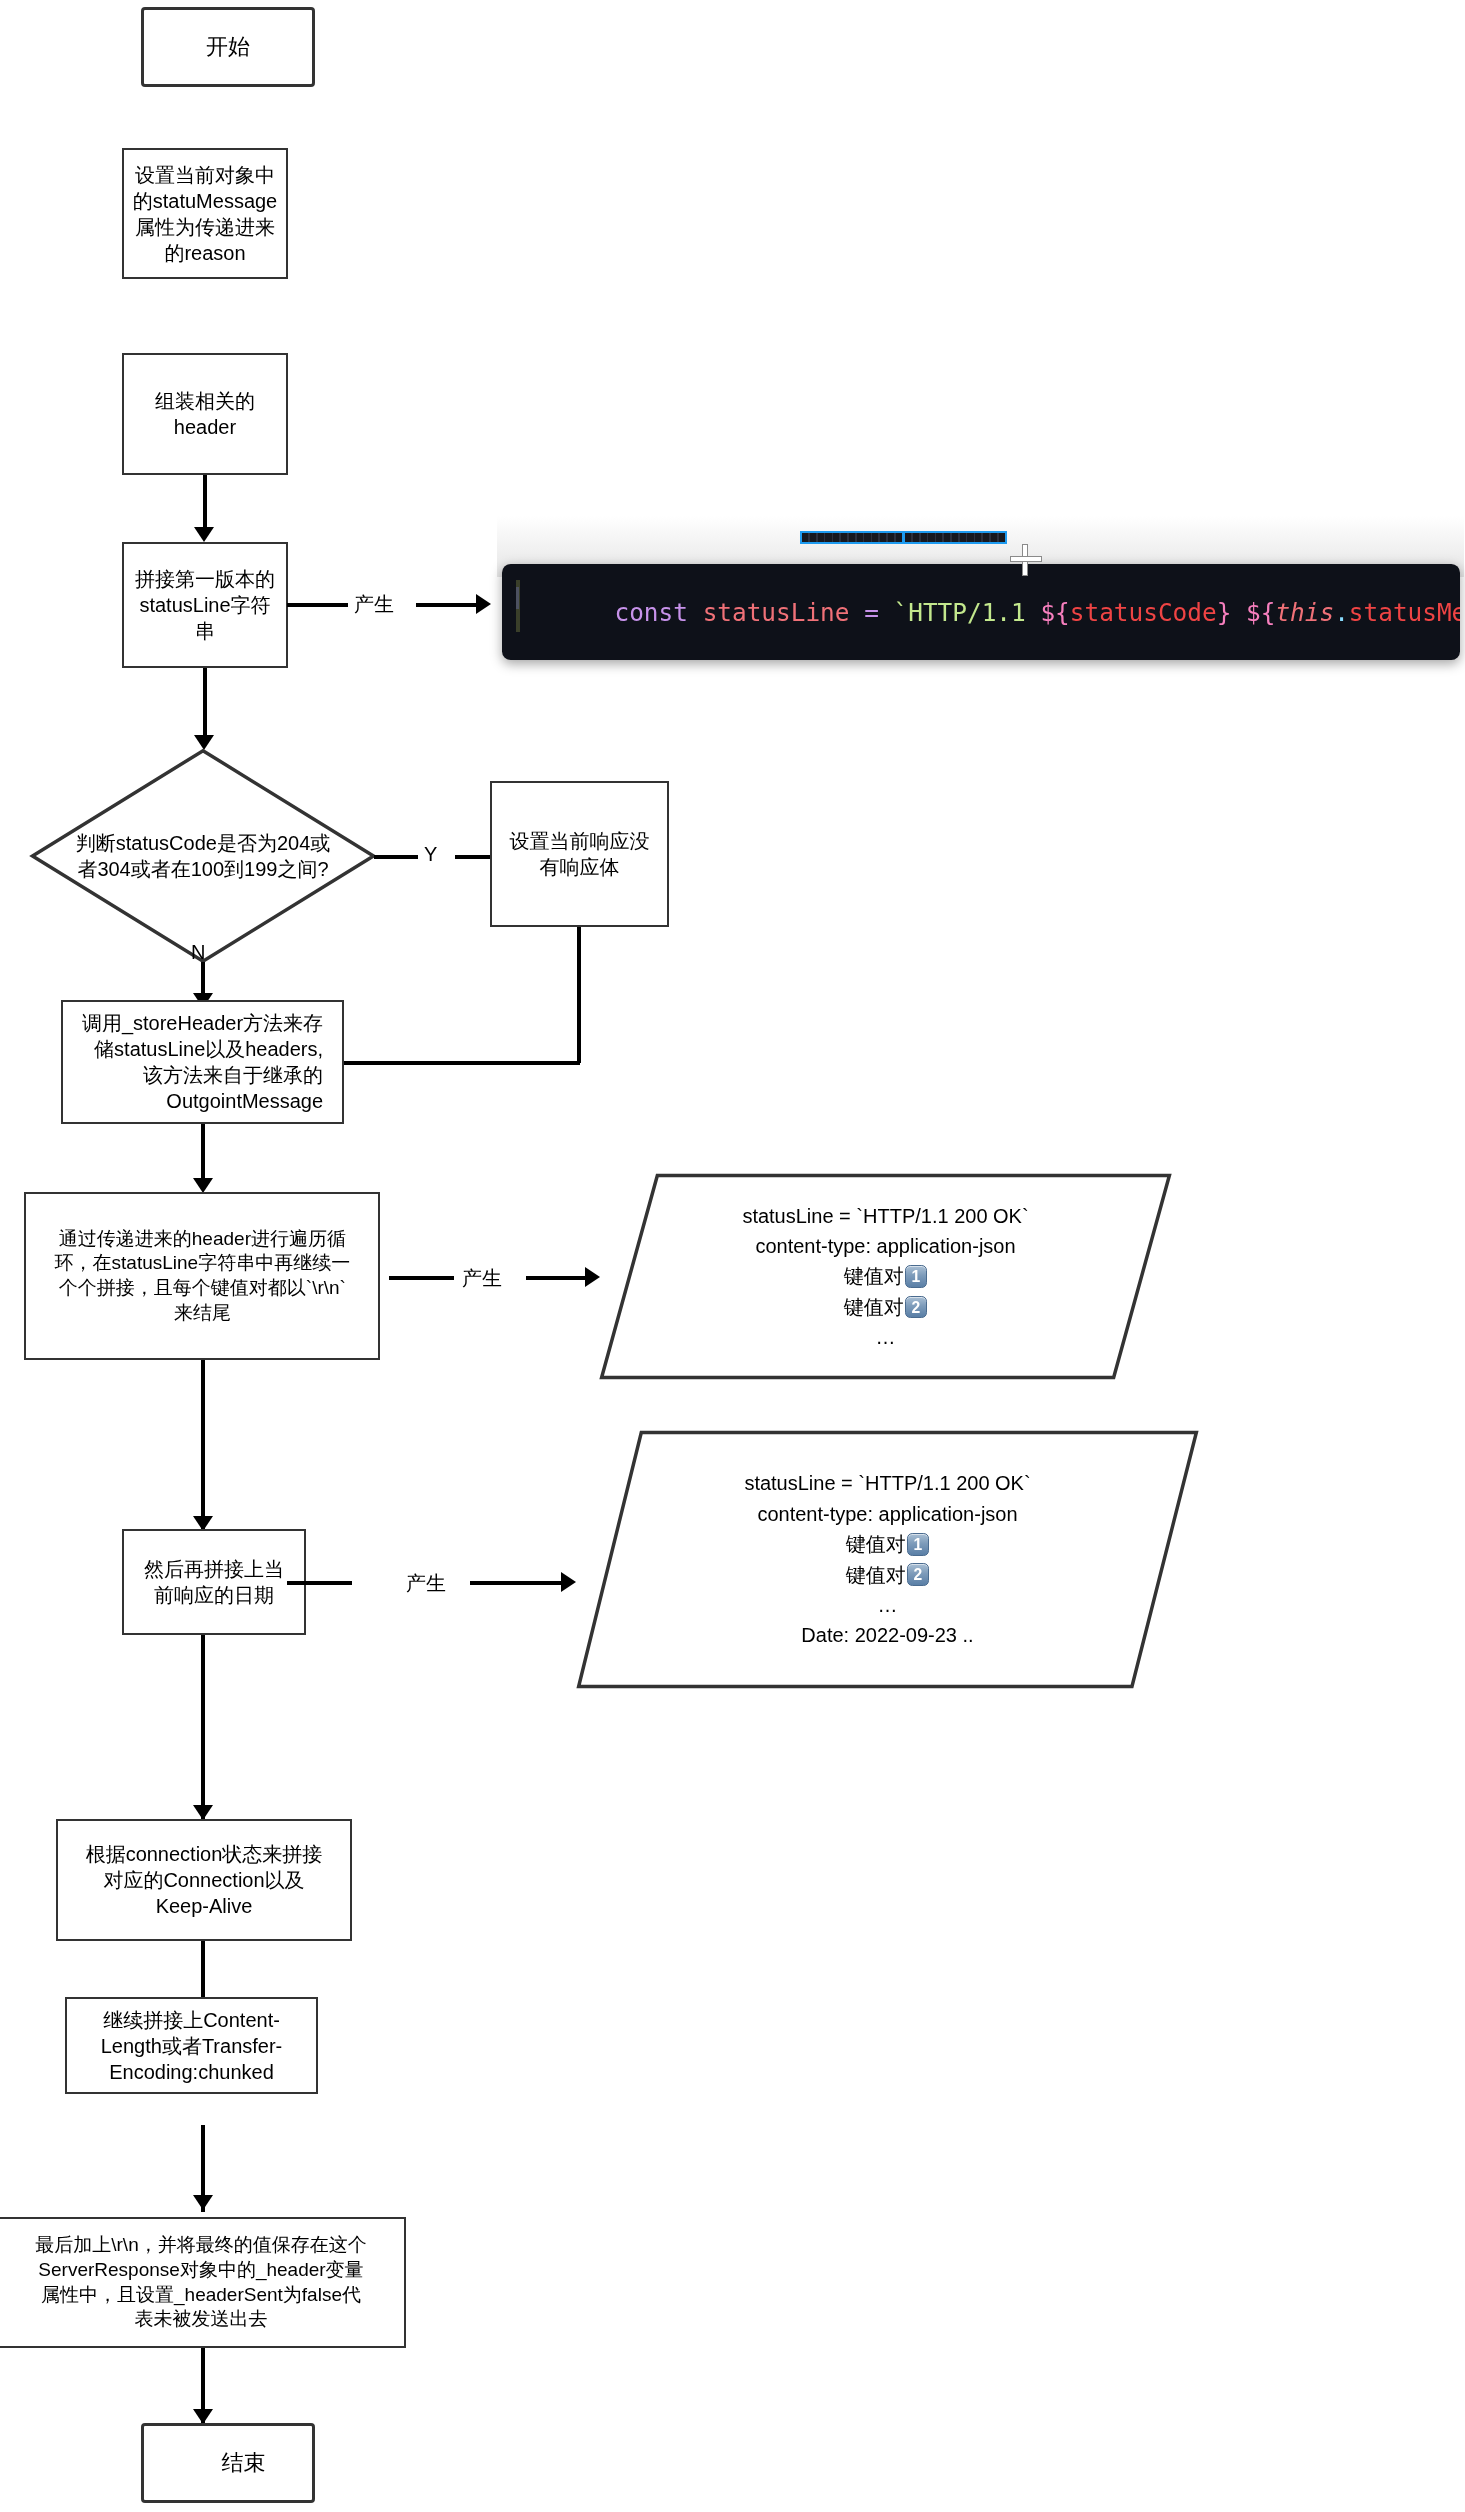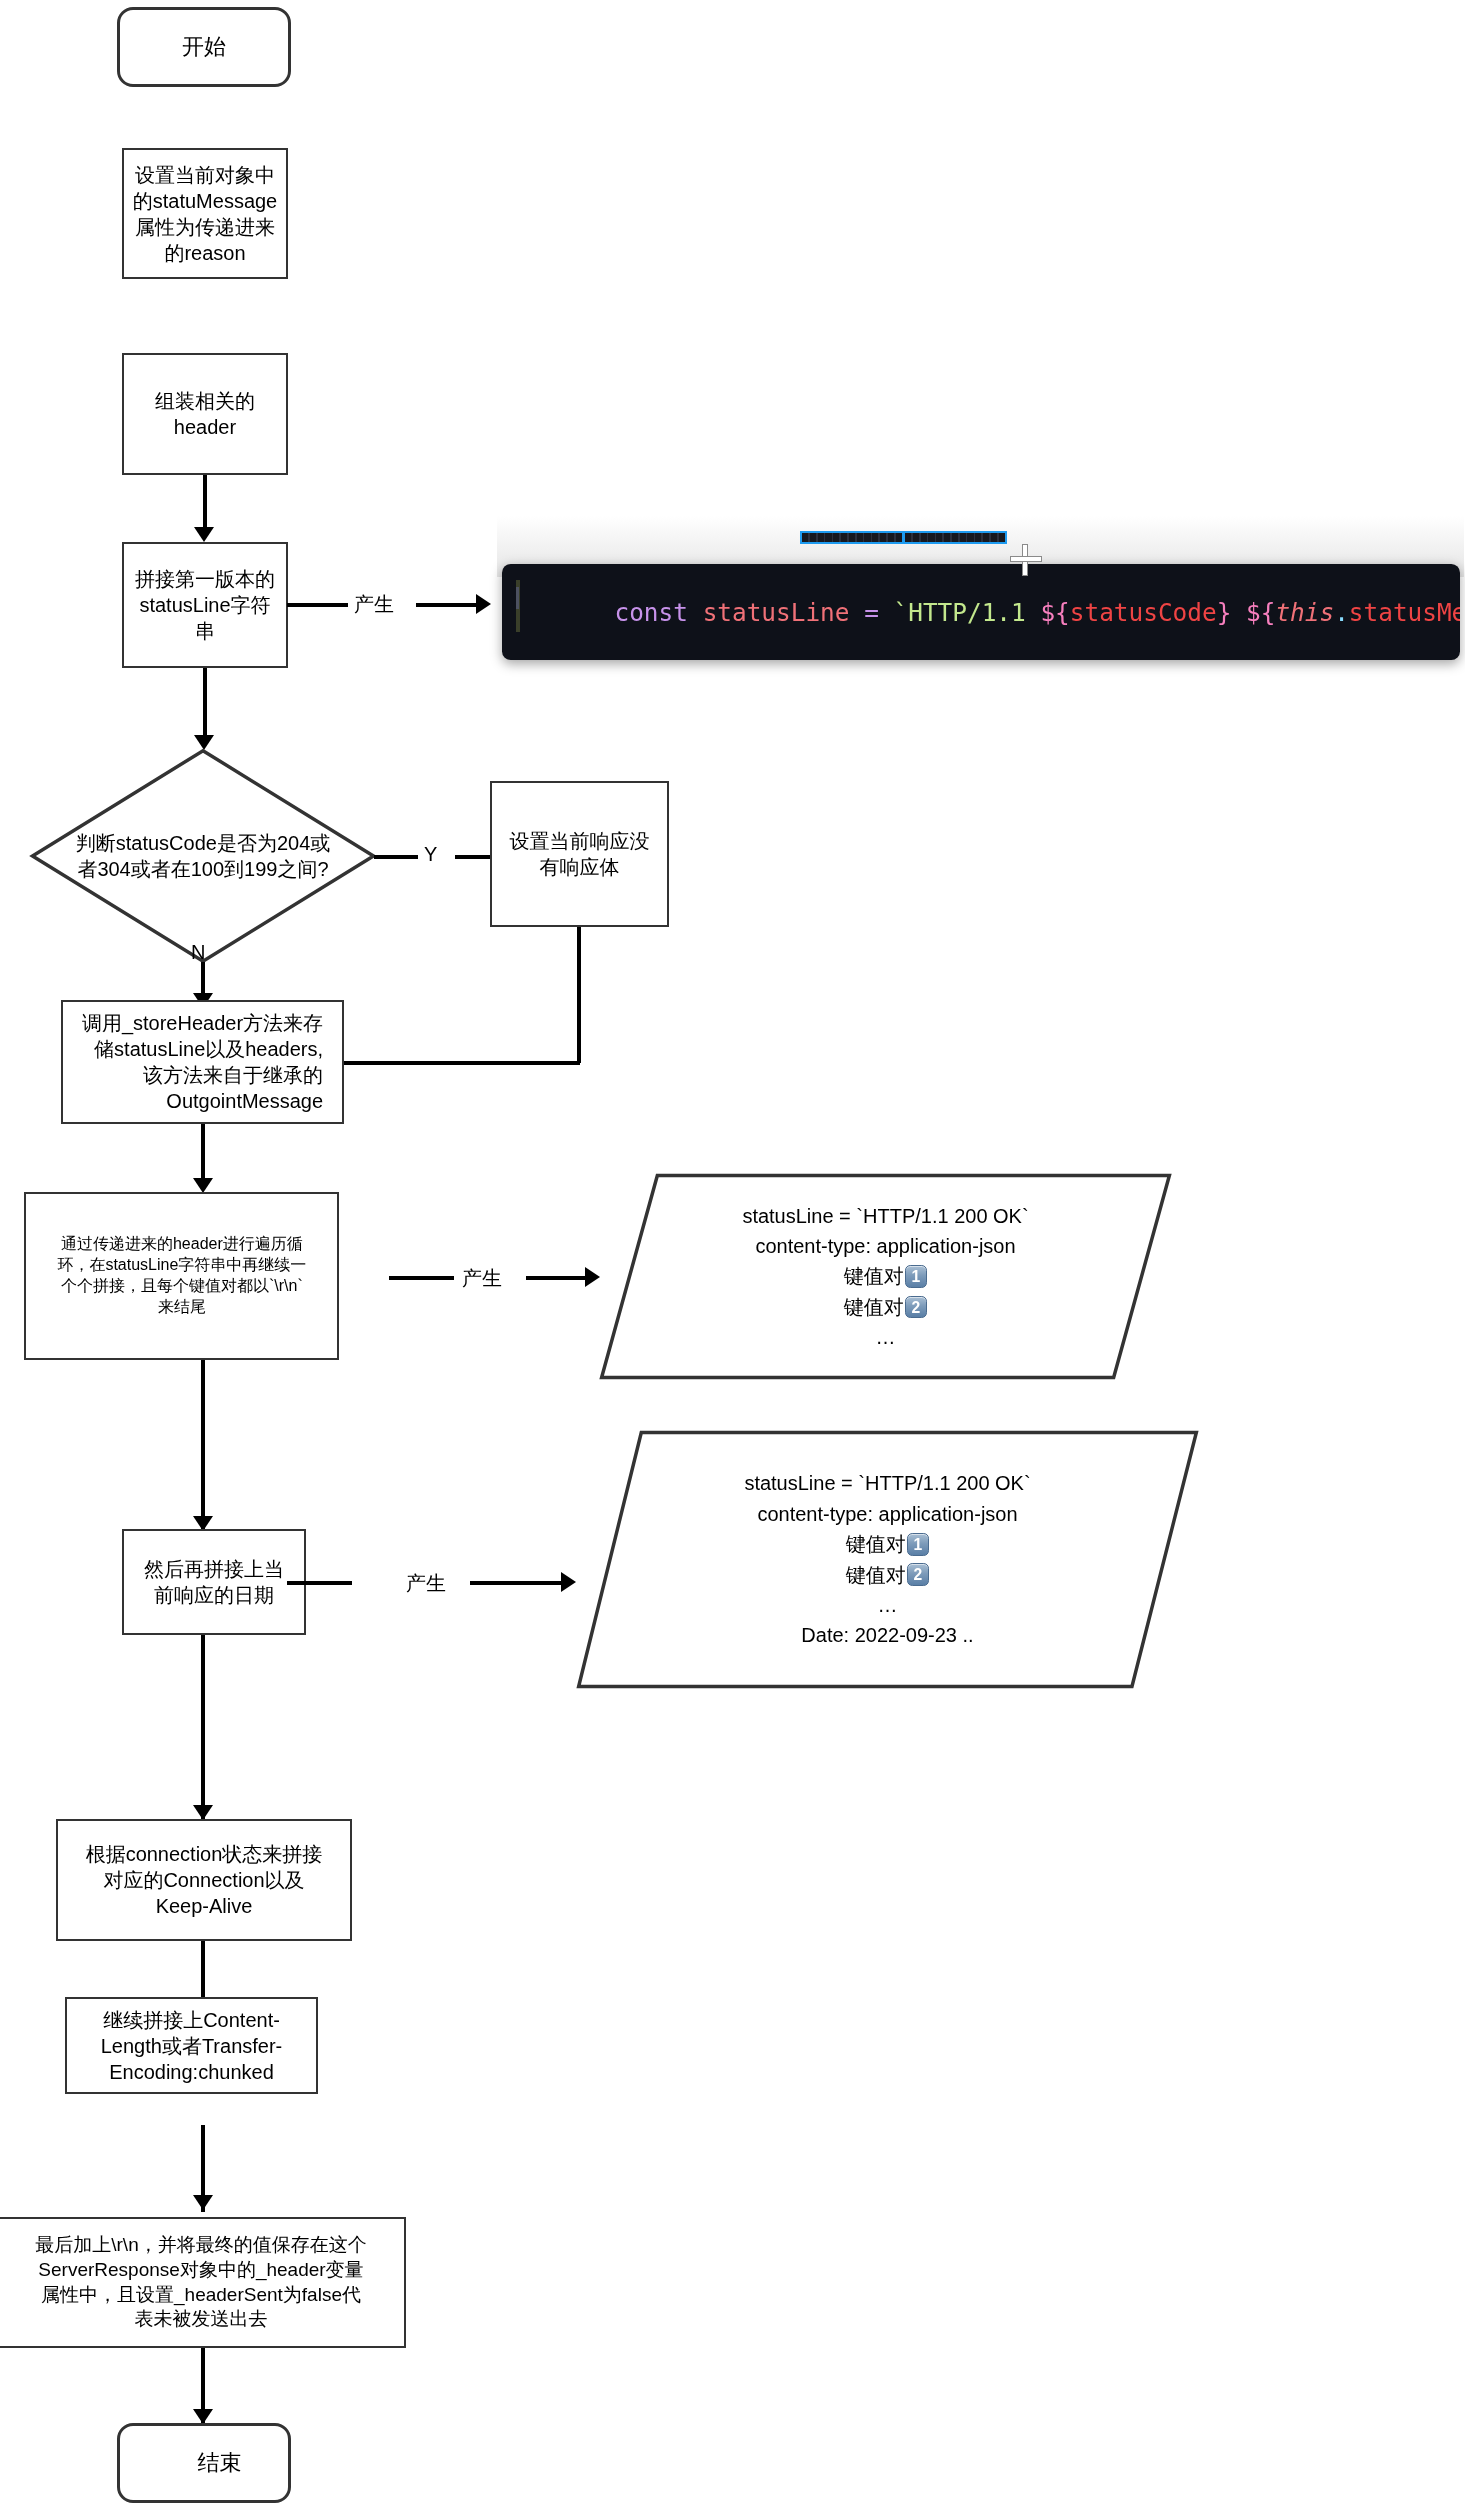--- a/index.html
+++ b/index.html
@@ -23,21 +23,21 @@
     display: flex;
     align-items: center;
     justify-content: center;
     text-align: center;
     color: #000000;
     line-height: 1.30;
     padding: 3.5px 5.2px;
     white-space: pre-line;
     font-size: 20px;
   }
-  .node.terminator { border-radius: 16px; border-width: 3.5px; font-size: 22px; }
+  .node.terminator { border-radius: 4px; border-width: 3.5px; font-size: 22px; margin-left: 24px; }
   .node.process {}
   .node.decision-wrap {
     border: none;
     background: transparent;
     padding: 0;
   }
   .diamond-svg { position: absolute; left: 0; top: 0; }
   .diamond-label {
     position: absolute;
     left: 0; top: 0;
@@ -271,21 +271,21 @@
   <div class="node process" style="left:61px; top:1000px; width:283px; height:124px;text-align:right;">
     <span>调用_storeHeader方法来存
 储statusLine以及headers,
 该方法来自于继承的
 OutgointMessage</span>
   </div>
 
   <div class="edge-v" style="left:201px; top:1124px; height:65px;"></div>
   <div class="arrowhead arrow-down" style="left:193px; top:1178px;"></div>
 
-  <div class="node process" style="left:24.4px; top:1192px; width:315px; height:168px; font-size:16px;">
+  <div class="node process" style="left:24.4px; top:1192px; width:356px; height:168px; font-size:19px;">
     <span>通过传递进来的header进行遍历循
 环，在statusLine字符串中再继续一
 个个拼接，且每个键值对都以`\r\n`
 来结尾</span>
   </div>
 
   <div class="edge-h" style="left:389px; top:1276px; width:65px;"></div>
   <div class="edge-label" style="left:462px; top:1265px;">产生</div>
   <div class="edge-h" style="left:526px; top:1276px; width:64px;"></div>
   <div class="arrowhead arrow-right" style="left:585px; top:1267px;"></div>

